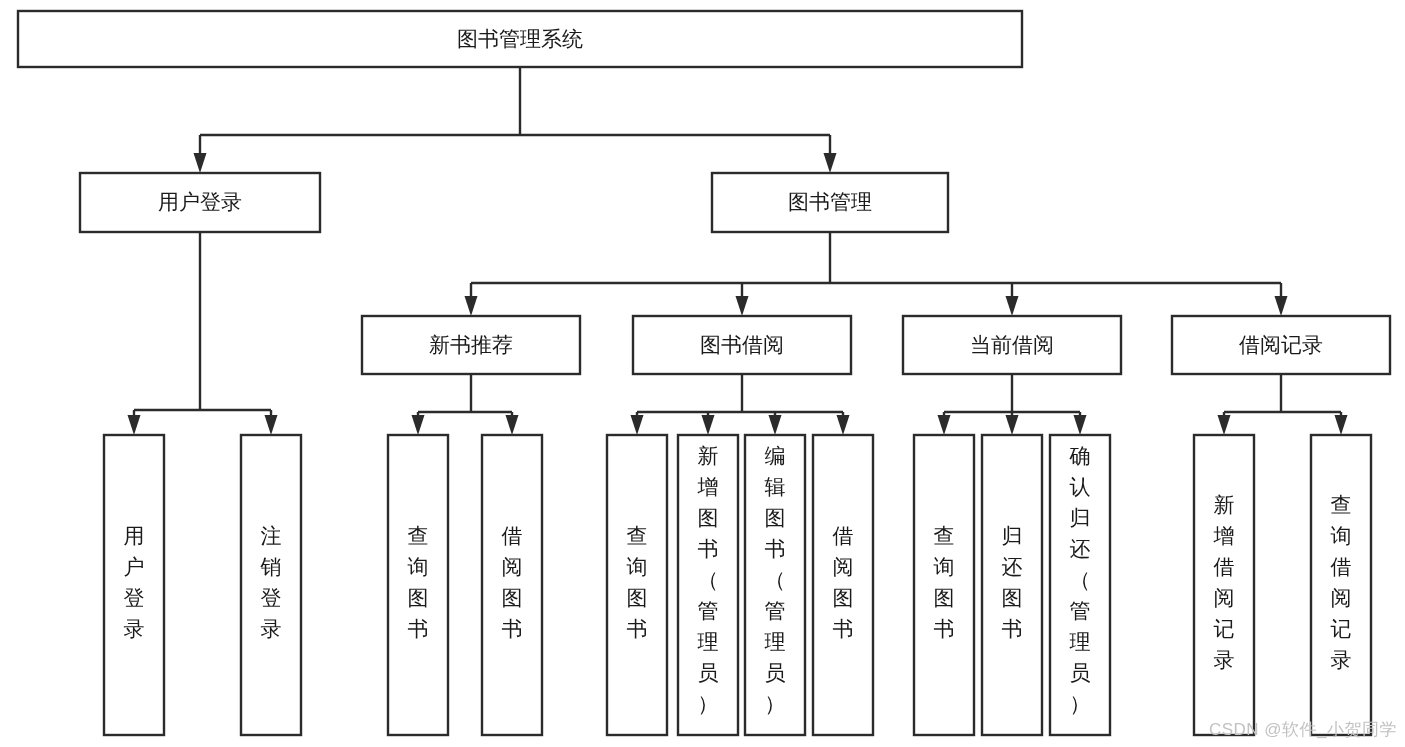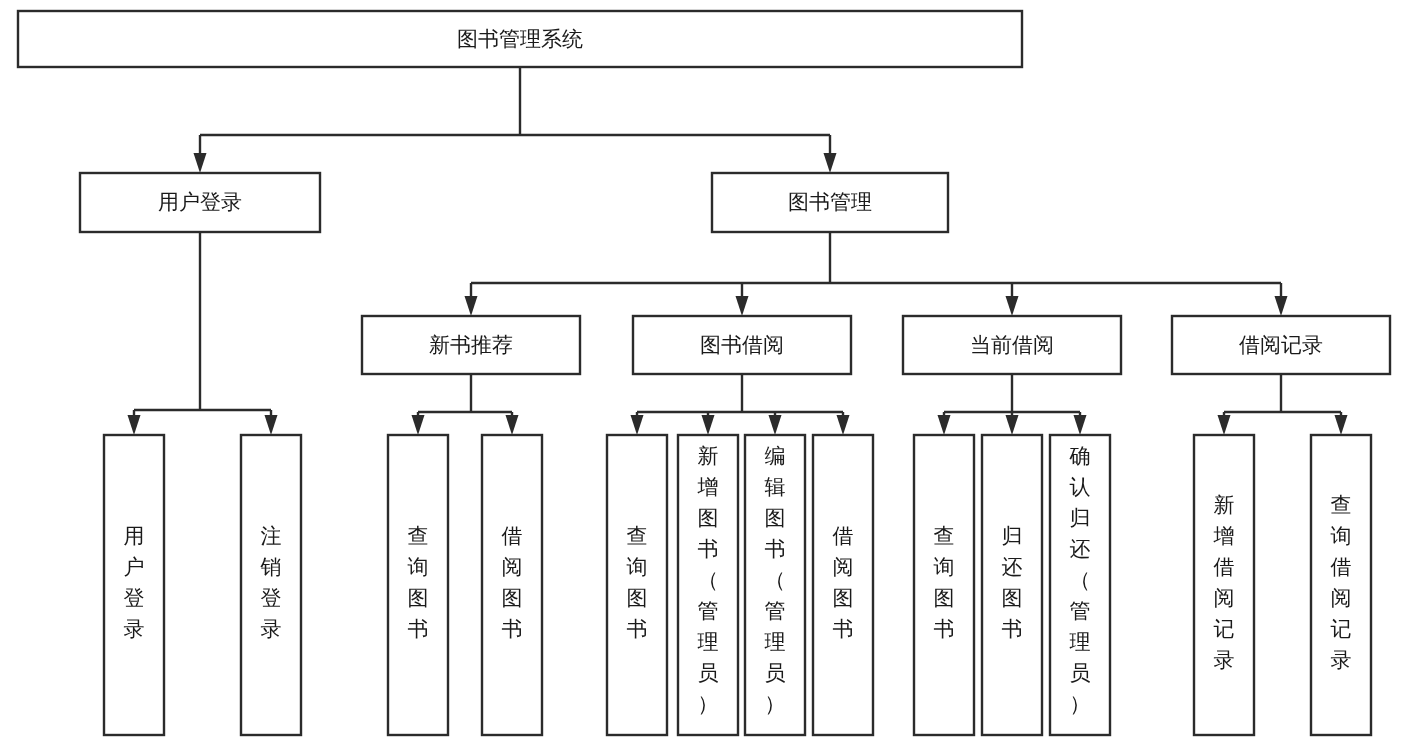--- a/index.html
+++ b/index.html
@@ -171,13 +171,14 @@
         <g>
           <rect x="1194" y="435" width="60" height="300" class="node-box"></rect>
           <text x="1224" y="506" class="node-label vertical"><tspan x="1224" dy="0">新</tspan><tspan x="1224" dy="31">增</tspan><tspan x="1224" dy="31">借</tspan><tspan x="1224" dy="31">阅</tspan><tspan x="1224" dy="31">记</tspan><tspan x="1224" dy="31">录</tspan></text>
         </g>
         <g>
           <rect x="1311" y="435" width="60" height="300" class="node-box"></rect>
           <text x="1341" y="506" class="node-label vertical"><tspan x="1341" dy="0">查</tspan><tspan x="1341" dy="31">询</tspan><tspan x="1341" dy="31">借</tspan><tspan x="1341" dy="31">阅</tspan><tspan x="1341" dy="31">记</tspan><tspan x="1341" dy="31">录</tspan></text>
         </g>
       </g>
   </svg>
+  <div class="watermark">CSDN @软件_小贺同学</div>
 </div>
 
 </body></html>

